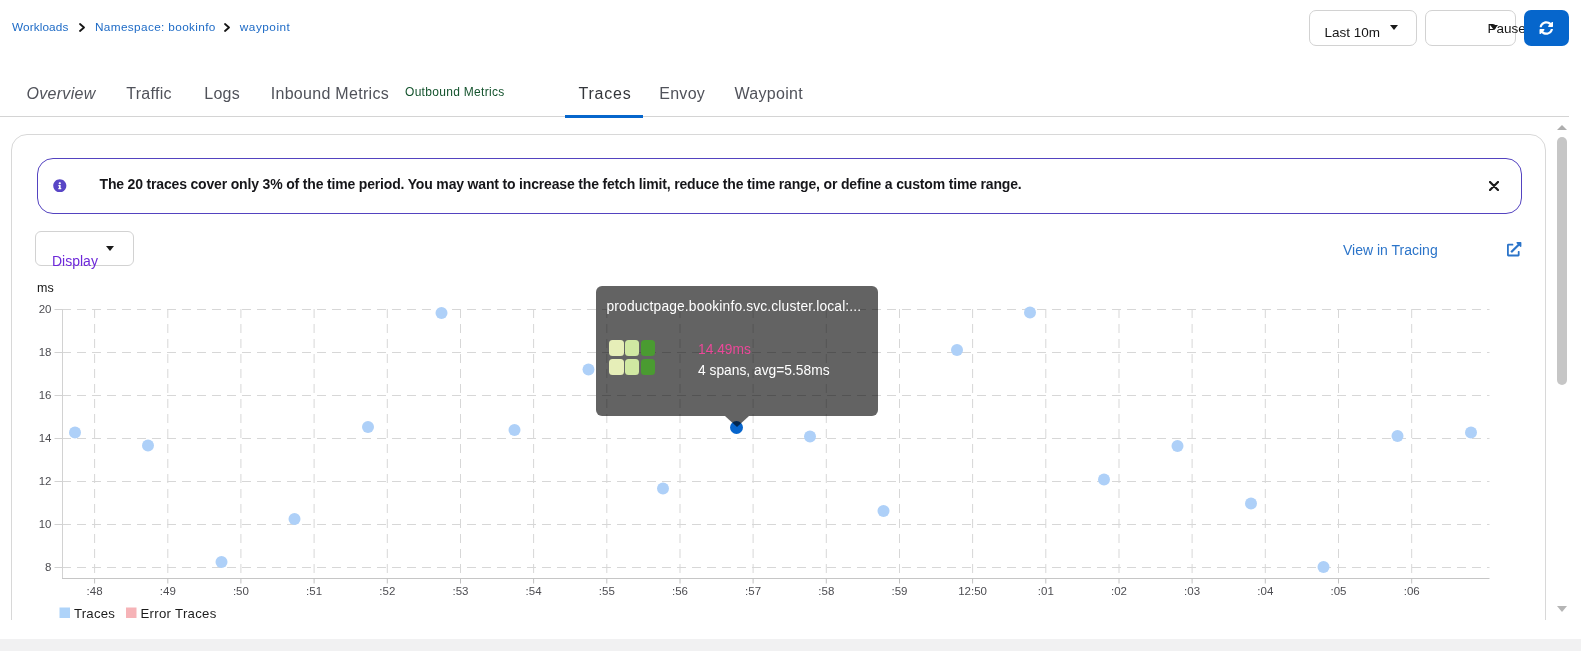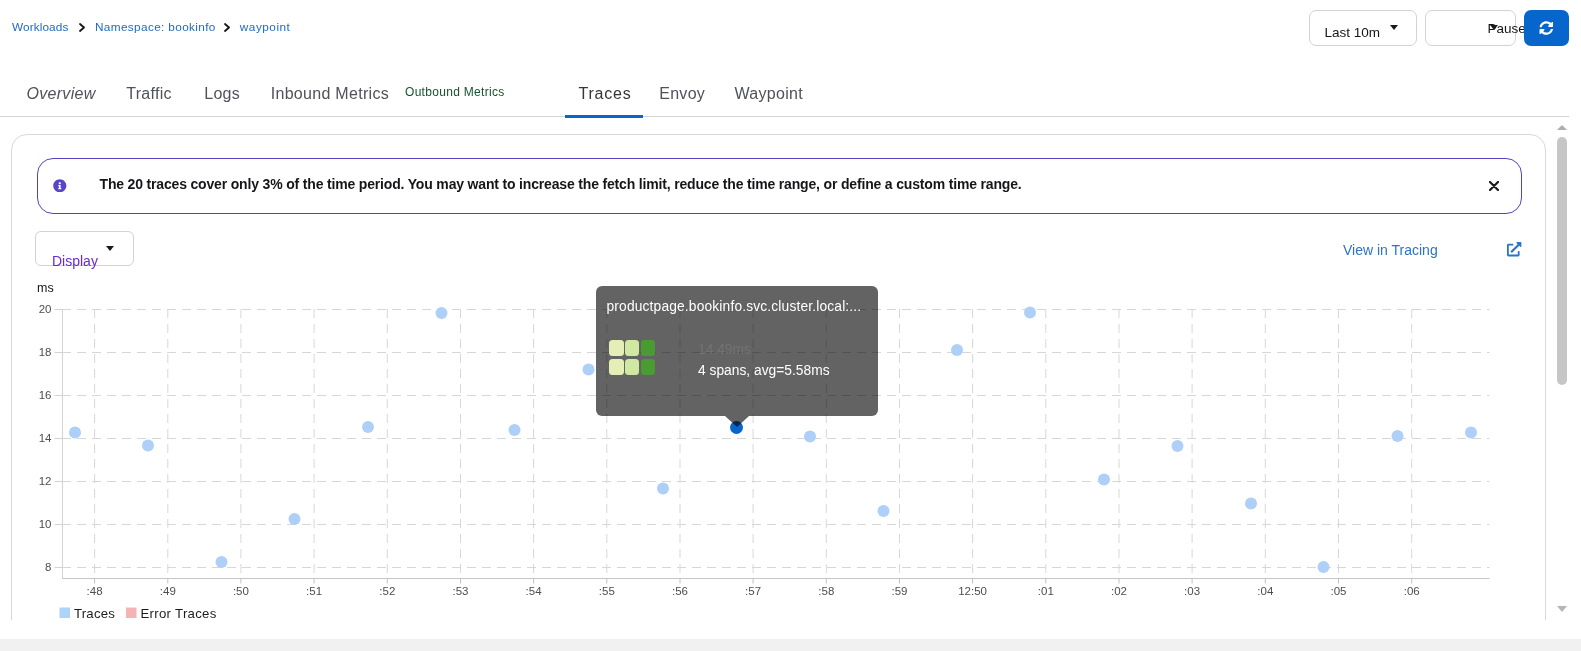--- a/index.html
+++ b/index.html
@@ -164,17 +164,17 @@
   </svg>
 <div class="abs" style="left:596px;top:285.5px;width:281.5px;height:130.5px;background:rgba(0,0,0,0.61);border-radius:6px;"></div>
 <div class="abs" style="left:725px;top:415.8px;width:0;height:0;border-left:12px solid transparent;border-right:12px solid transparent;border-top:11.2px solid rgba(0,0,0,0.61);"></div>
 <span class="abs" style="left:606.5px;top:300.3px;font-size:13.8px;letter-spacing:0.15px;line-height:1;color:#fff;">productpage.bookinfo.svc.cluster.local:...</span>
 <div class="abs" style="left:608.5px;top:340.2px;width:15px;height:16.2px;background:#e6eeb8;border-radius:3.5px;"></div>
 <div class="abs" style="left:625.2px;top:340.2px;width:14.3px;height:16.2px;background:#d0e8a2;border-radius:3.5px;"></div>
 <div class="abs" style="left:641.2px;top:340.2px;width:13.8px;height:16.2px;background:#4a9b31;border-radius:3.5px;"></div>
 <div class="abs" style="left:608.5px;top:358.7px;width:15px;height:16.2px;background:#e6eeb8;border-radius:3.5px;"></div>
 <div class="abs" style="left:625.2px;top:358.7px;width:14.3px;height:16.2px;background:#d0e8a2;border-radius:3.5px;"></div>
 <div class="abs" style="left:641.2px;top:358.7px;width:13.8px;height:16.2px;background:#4a9b31;border-radius:3.5px;"></div>
-<span class="abs" style="left:698px;top:342.6px;font-size:13.8px;line-height:1;color:#737373;">14.49ms</span>
+<span class="abs" style="left:698px;top:342.6px;font-size:13.8px;line-height:1;color:#ec4899;">14.49ms</span>
 <span class="abs" style="left:698px;top:364.2px;font-size:13.8px;line-height:1;color:#fff;">4 spans, avg=5.58ms</span>
 <div class="abs" style="left:1557.3px;top:136.9px;width:10px;height:248.5px;background:#c6c6c6;border-radius:5px;"></div>
 <div class="abs" style="left:1556.5px;top:124.6px;width:0;height:0;border-left:5px solid transparent;border-right:5px solid transparent;border-bottom:5.4px solid #aeaeae;"></div>
 <div class="abs" style="left:1556.5px;top:606.1px;width:0;height:0;border-left:5px solid transparent;border-right:5px solid transparent;border-top:6.3px solid #b5b5b5;"></div>
 <div class="abs" style="left:0;top:638.5px;width:1581px;height:12.5px;background:#f1f1f2;"></div>
 </body></html>

